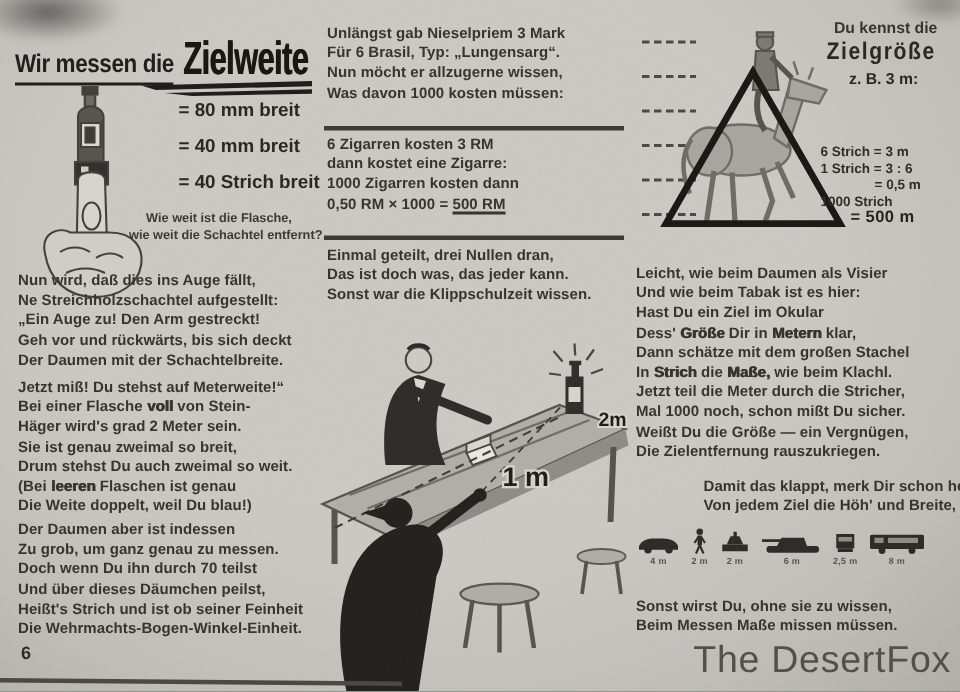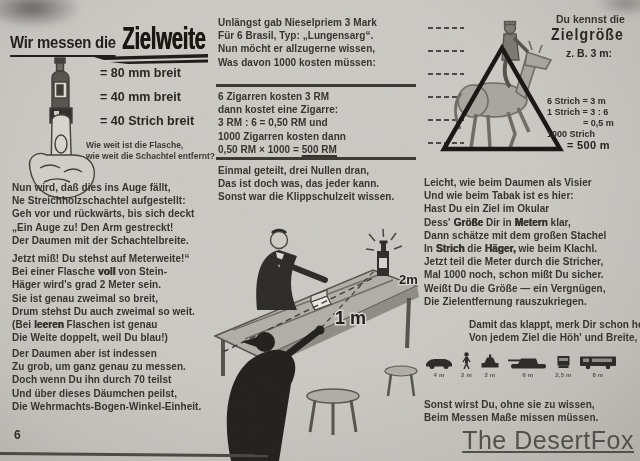--- a/index.html
+++ b/index.html
@@ -29,41 +29,41 @@
   .t2{display:inline-block;font-size:31px;font-weight:700;color:#15140f;
       transform:scaleX(.66);transform-origin:left bottom;letter-spacing:-.5px;
       margin-left:-8px;text-shadow:.7px 0 0 #15140f;}
 
   
   .lines .ln{white-space:nowrap;}
   .poem{font-size:10px;font-weight:700;line-height:13.2px;letter-spacing:.05px;color:#34322d;}
   .poem .ln b{text-shadow:.6px 0 0 currentColor;}
   .ul{text-decoration:underline;text-decoration-thickness:2px;text-underline-offset:2px;}
 
-  .measures{font-size:12.5px;font-weight:700;color:#26251ف;}
+  .measures{font-size:12.5px;font-weight:700;color:#26251ف;margin-left:19px;}
   .measures .ln{height:24px;color:#262520;}
-  .caption{font-size:8.5px;font-weight:700;line-height:10.5px;text-align:left;color:#3a3833;}
+  .caption{font-size:8.5px;font-weight:700;line-height:10.5px;text-align:center;color:#3a3833;}
 
   .rule{height:2.5px;background:#3a3833;}
 
   
   .rh1{font-size:10.5px;font-weight:700;color:#34322d;}
   .rh2{display:inline-block;font-size:16px;font-weight:700;letter-spacing:1.2px;
        transform:scaleX(.88);transform-origin:left top;color:#26251f;}
   .rh3{font-size:10.5px;font-weight:700;color:#26251f;}
   .calc{font-size:9px;font-weight:700;line-height:11px;color:#2c2b26;}
   .calc .ln:nth-child(3){padding-left:36px;text-align:right;}
   .calc-result{font-size:11px;font-weight:700;color:#21201b;letter-spacing:.3px;}
 
   .vehicles{display:flex;align-items:flex-end;gap:7px;}
   .veh{display:flex;flex-direction:column;align-items:center;}
   .veh-label{font-size:6px;font-weight:700;color:#56554f;margin-top:2px;letter-spacing:.2px;}
   .veh svg{display:block;}
 
-  .watermark{font-size:25px;font-weight:400;color:#504f4a;letter-spacing:.5px;text-decoration:underline;}
+  .watermark{font-size:25px;font-weight:400;color:#504f4a;letter-spacing:.5px;}
   .pagenum{font-size:12px;font-weight:700;color:#2c2b26;}
 </style>
 </head>
 <body>
 
 <div class="page">
 
   <div class="abs title">
     <span class="t1">Wir messen die</span>
     <span class="t2">Zielweite</span>
@@ -95,52 +95,52 @@
       <div class="ln">=  40 Strich breit</div>
     </div>
   <div class="abs lines caption" style="left:86px;top:140px;width:120px;">
       <div class="ln">Wie weit ist die Flasche,</div>
       <div class="ln">wie weit die Schachtel entfernt?</div>
     </div>
 
   <div class="abs lines poem" style="left:12px;top:181px;">
       <div class="ln">Nun wird, daß dies ins Auge fällt,</div>
       <div class="ln">Ne Streichholzschachtel aufgestellt:</div>
+      <div class="ln">„Ein Auge zu! Den Arm gestreckt!</div>
       <div class="ln">Geh vor und rückwärts, bis sich deckt</div>
-      <div class="ln">„Ein Auge zu! Den Arm gestreckt!</div>
       <div class="ln">Der Daumen mit der Schachtelbreite.</div>
     </div>
   <div class="abs lines poem" style="left:12px;top:252px;">
       <div class="ln">Jetzt miß! Du stehst auf Meterweite!“</div>
       <div class="ln">Bei einer Flasche <b>voll</b> von Stein-</div>
       <div class="ln">Häger wird's grad 2 Meter sein.</div>
       <div class="ln">Sie ist genau zweimal so breit,</div>
       <div class="ln">Drum stehst Du auch zweimal so weit.</div>
       <div class="ln">(Bei <b>leeren</b> Flaschen ist genau</div>
       <div class="ln">Die Weite doppelt, weil Du blau!)</div>
     </div>
   <div class="abs lines poem" style="left:12px;top:347px;">
       <div class="ln">Der Daumen aber ist indessen</div>
       <div class="ln">Zu grob, um ganz genau zu messen.</div>
       <div class="ln">Doch wenn Du ihn durch 70 teilst</div>
       <div class="ln">Und über dieses Däumchen peilst,</div>
+      <div class="ln">Heißt's Strich und ist ob seiner Feinheit</div>
       <div class="ln">Die Wehrmachts-Bogen-Winkel-Einheit.</div>
     </div>
 
   <div class="abs lines poem" style="left:218px;top:16px;">
       <div class="ln">Unlängst gab Nieselpriem 3 Mark</div>
       <div class="ln">Für 6 Brasil, Typ: „Lungensarg“.</div>
       <div class="ln">Nun möcht er allzugerne wissen,</div>
       <div class="ln">Was davon 1000 kosten müssen:</div>
     </div>
   <div class="abs rule" style="left:216px;top:84px;width:200px;"></div>
   <div class="abs lines poem" style="left:218px;top:90px;">
       <div class="ln">6 Zigarren kosten 3 RM</div>
       <div class="ln">dann kostet eine Zigarre:</div>
-      <div class="ln">3 RM : 6 = 0,50 RM und</div>
       <div class="ln">1000 Zigarren kosten dann</div>
       <div class="ln">0,50 RM × 1000 = <span class="ul">500 RM</span></div>
     </div>
   <div class="abs rule" style="left:216px;top:157px;width:200px;"></div>
   <div class="abs lines poem" style="left:218px;top:164px;">
       <div class="ln">Einmal geteilt, drei Nullen dran,</div>
       <div class="ln">Das ist doch was, das jeder kann.</div>
       <div class="ln">Sonst war die Klippschulzeit wissen.</div>
     </div>
 
@@ -232,21 +232,21 @@
       <div class="ln">1000 Strich</div>
     </div>
   <div class="abs calc-result nw" style="left:567px;top:139px;">= 500 m</div>
 
   <div class="abs lines poem" style="left:424px;top:176px;">
       <div class="ln">Leicht, wie beim Daumen als Visier</div>
       <div class="ln">Und wie beim Tabak ist es hier:</div>
       <div class="ln">Hast Du ein Ziel im Okular</div>
       <div class="ln">Dess' <b>Größe</b> Dir in <b>Metern</b> klar,</div>
       <div class="ln">Dann schätze mit dem großen Stachel</div>
-      <div class="ln">In <b>Strich</b> die <b>Häger,</b> wie beim Klachl.</div>
+      <div class="ln">In <b>Strich</b> die <b>Maße,</b> wie beim Klachl.</div>
       <div class="ln">Jetzt teil die Meter durch die Stricher,</div>
       <div class="ln">Mal 1000 noch, schon mißt Du sicher.</div>
       <div class="ln">Weißt Du die Größe — ein Vergnügen,</div>
       <div class="ln">Die Zielentfernung rauszukriegen.</div>
     </div>
   <div class="abs lines poem" style="left:424px;top:318px;margin-left:45px;">
       <div class="ln">Damit das klappt, merk Dir schon heute</div>
       <div class="ln">Von jedem Ziel die Höh' und Breite,</div>
     </div>
 

